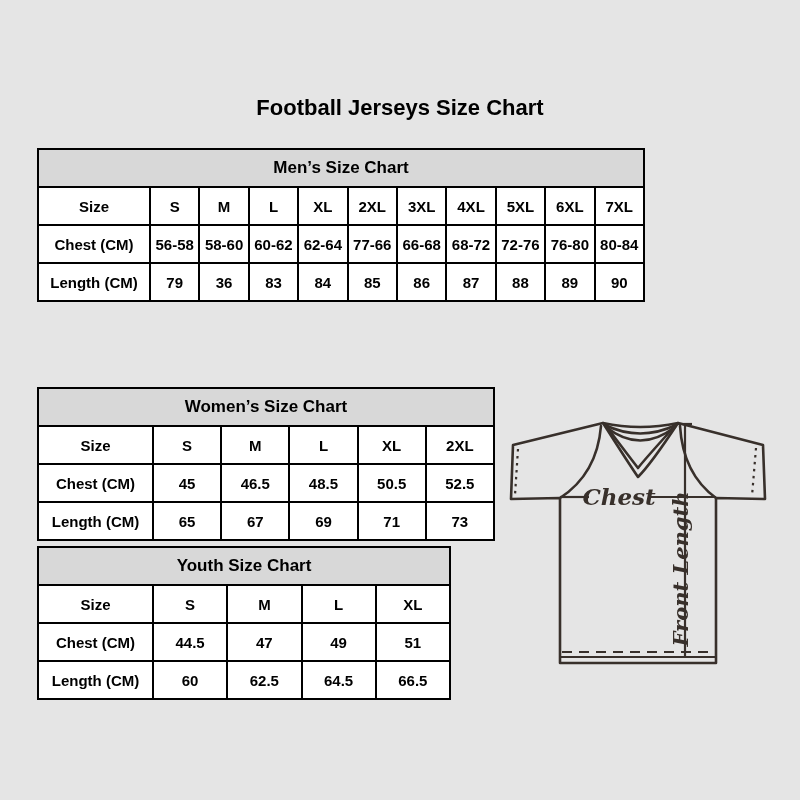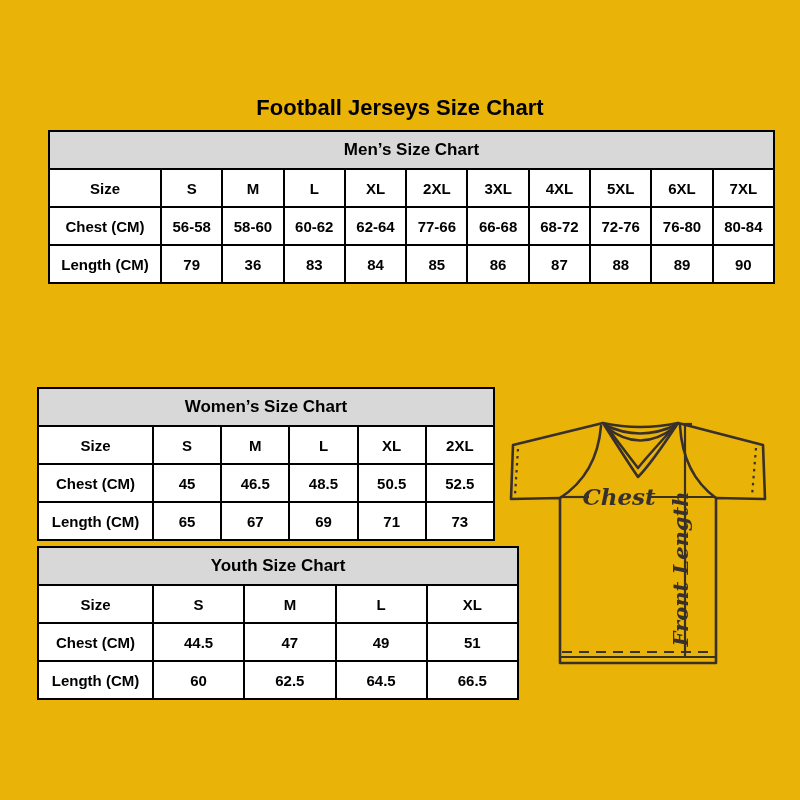--- a/index.html
+++ b/index.html
@@ -1,17 +1,17 @@
 <!DOCTYPE html>
 <html><head>
 <meta charset="utf-8">
 <style>
   html,body { margin:0; padding:0; background:#ffffff; }
   .page {
-    position:relative; width:800px; height:800px; background:#eab308;
+    position:relative; width:800px; height:800px; background:#e5e5e5;
     font-family:"Liberation Sans", sans-serif; color:#000;
   }
   .title {
     position:absolute; left:0; top:95px; width:800px;
     text-align:center; font-size:22px; font-weight:bold; color:#000;
   }
   .chart { position:absolute; }
   .chart-header {
     box-sizing:border-box; height:40px; line-height:36px;
     border:2px solid #000; background:#d8d8d8;
@@ -19,25 +19,25 @@
   }
   .chart table {
     border-collapse:collapse; width:100%; table-layout:fixed; margin-top:-2px;
   }
   .chart td {
     border:2px solid #000; height:36px; padding:0;
     text-align:center; vertical-align:middle;
     font-weight:bold; font-size:15px; background:#fff;
     overflow:hidden; white-space:nowrap;
   }
-  .men   { left:37px; top:130px; width:727px;margin-left:11px; }
+  .men   { left:37px; top:148px; width:608px; }
   .men   td:first-child { width:110px; }
   .women { left:37px; top:387px; width:458px; }
   .women td:first-child { width:113px; }
-  .youth { left:37px; top:546px; width:482px; }
+  .youth { left:37px; top:546px; width:414px; }
   .youth td:first-child { width:113px; }
   .jersey-wrap { position:absolute; left:502px; top:404px; width:276px; height:266px;text-align:right; }
   .measure-label {
     font-family:"DejaVu Serif","Liberation Serif",serif;
     font-weight:bold; font-style:italic;
   }
 </style>
 </head>
 <body>
 

